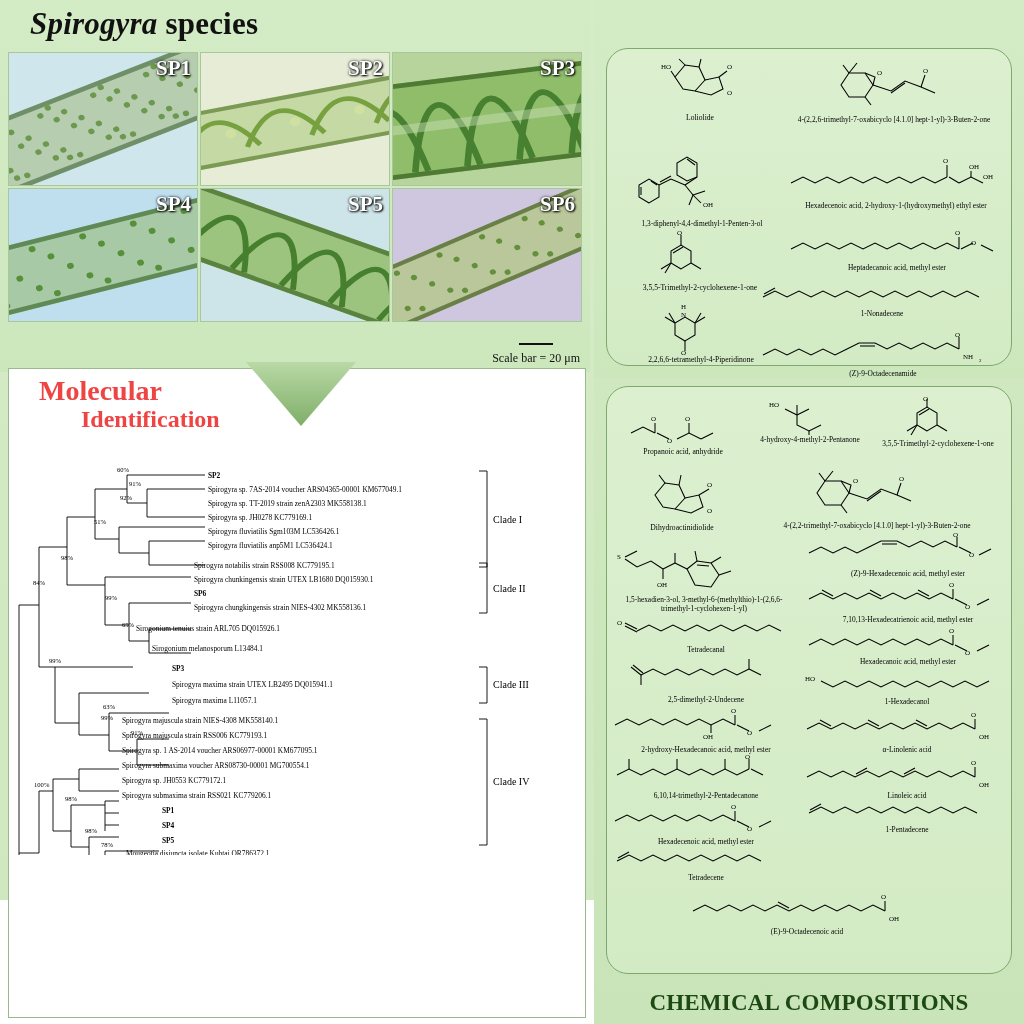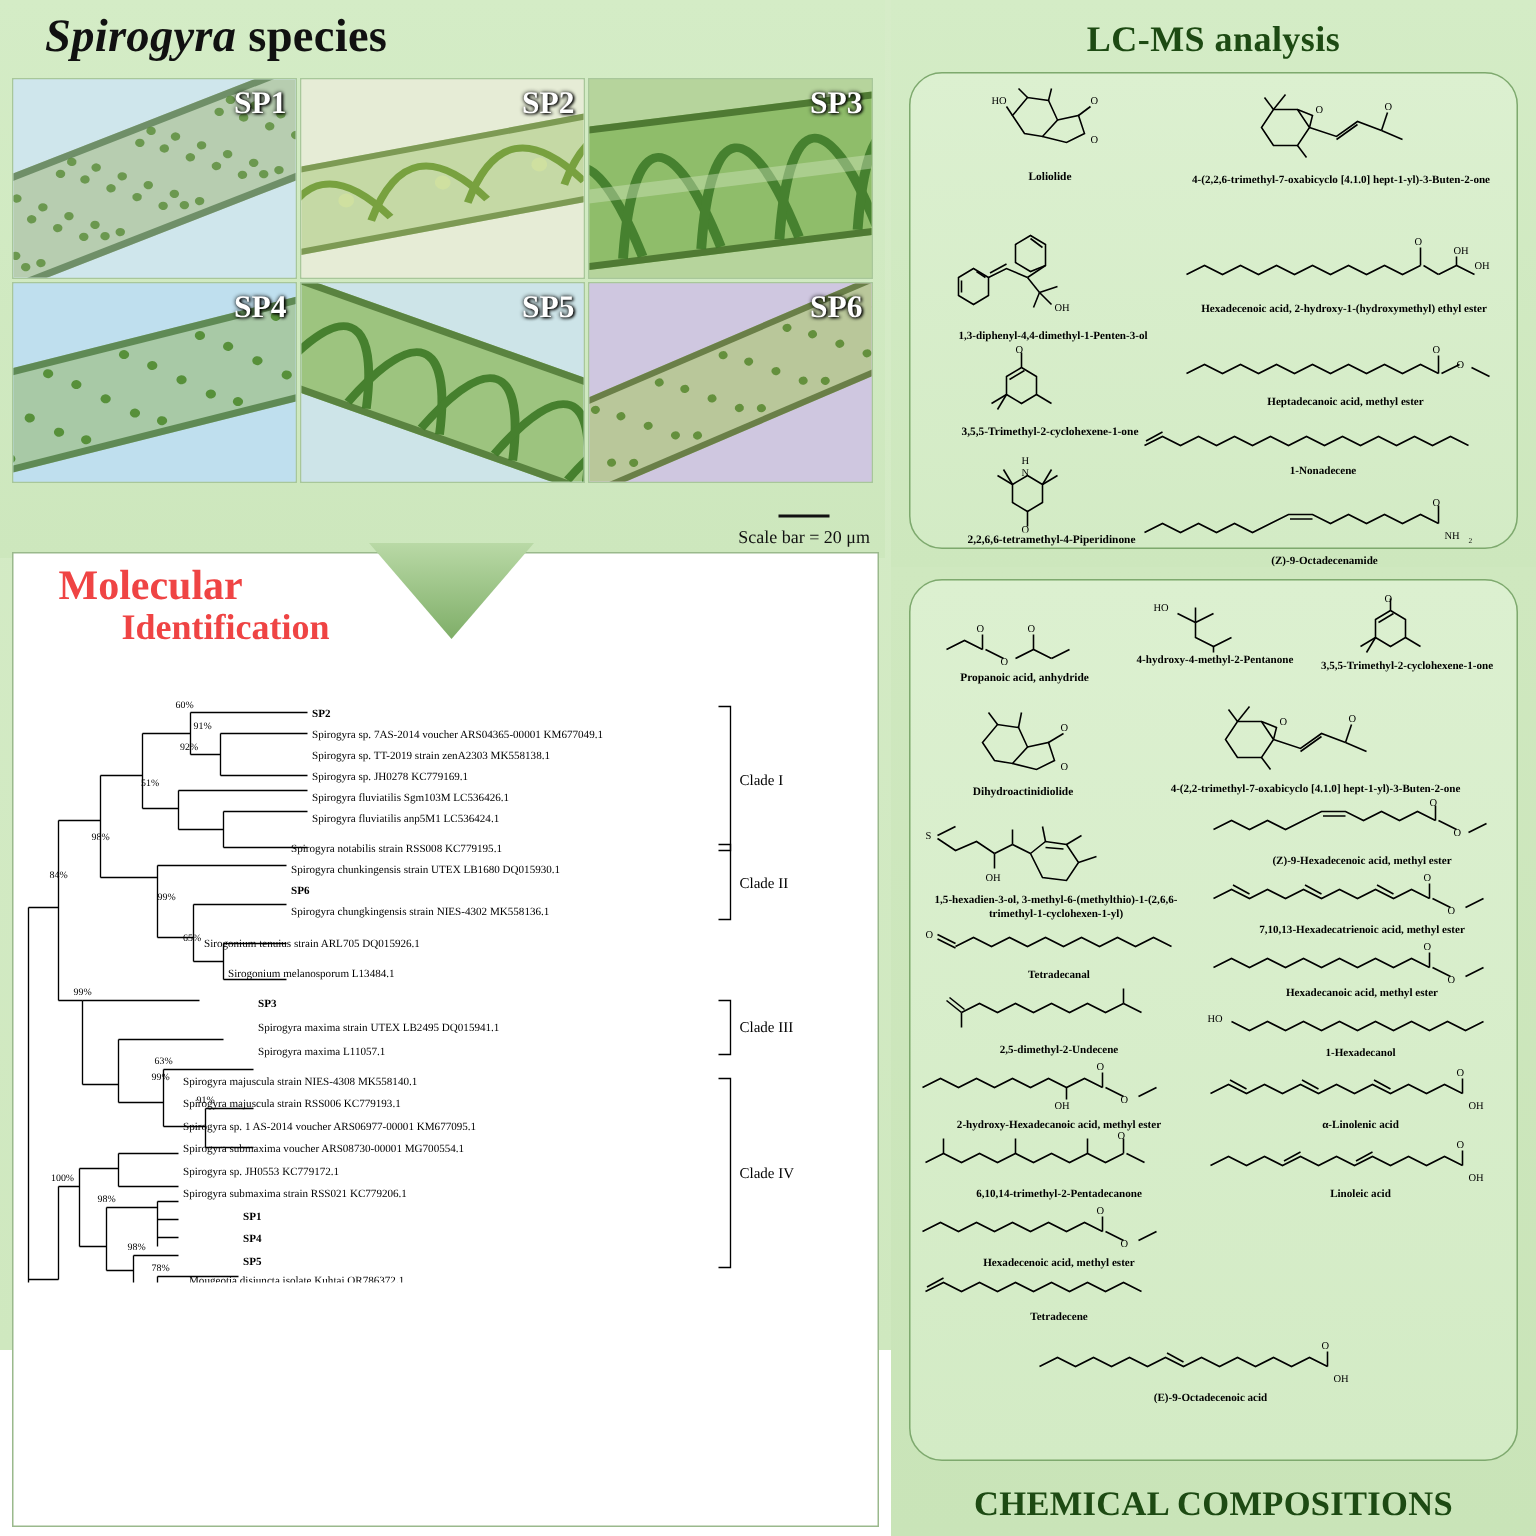--- a/index.html
+++ b/index.html
@@ -109,21 +109,21 @@
     position: absolute; left: 12px; top: 8px; width: 406px; height: 588px;
     border: 1px solid #7ea96e; border-radius: 22px;
     background: linear-gradient(180deg,#dcf0d0 0%, #d3ebc5 100%);
   }
   #chem-title {
     position: absolute; left: 0; bottom: 8px; width: 430px; text-align: center;
     font-size: 23px; font-weight: bold; color: #1d4a13; letter-spacing: .2px;
   }
   .cmp { position: absolute; text-align: center; }
   .cmp .cname {
-    font-size: 7.6px; font-weight: bold; color: #000; line-height: 1.15;
+    font-size: 7.6px; font-weight: normal; color: #000; line-height: 1.15;
     font-family: "Liberation Serif", serif; display: block; margin-top: 1px;
   }
   .cmp.wide .cname { font-size: 7.4px; }
   svg { display: block; }
   .skel { stroke: #000; stroke-width: 1.05; fill: none; }
   .atom { font-size: 7px; font-family: "Liberation Serif", serif; fill: #000; }
 </style>
 </head>
 <body>
 
@@ -570,21 +570,20 @@
             <path d="M22 448 L22 456"></path>
             <path d="M70 448 L70 456"></path>
         </g>
         <text class="scale-label" x="32" y="447">0.020</text>
       </svg>
     </div>
 
   </div>
 
   <div id="right-top">
-    <div id="lcms-title">LC-MS analysis</div>
     <div id="lcms-box">
 
       <div class="cmp" style="left:28px; top:6px; width:130px;">
         <svg width="130" height="58" viewBox="0 0 130 58">
           <path class="skel" d="M48 34 L40 22 L50 10 L64 12 L70 25 L60 36 Z"></path>
           <path class="skel" d="M70 25 L84 22 L88 34 L76 40 L60 36"></path>
           <path class="skel" d="M84 22 L92 16"></path>
           <path class="skel" d="M50 10 L44 4"></path>
           <path class="skel" d="M64 12 L66 4"></path>
           <text class="atom" x="26" y="14">HO</text>
@@ -919,20 +918,27 @@
           <path class="skel" d="M4 22 L16 16 L28 22 L40 16 L52 22 L64 16 L76 22 L88 16 L100 22 L112 16 L124 22"></path>
           <path class="skel" d="M124 22 L124 12"></path>
           <text class="atom" x="120" y="10">O</text>
           <path class="skel" d="M126 22 L138 28"></path>
           <text class="atom" x="136" y="32">O</text>
           <path class="skel" d="M148 28 L160 22"></path>
         </svg>
         <span class="cname">Hexadecenoic acid, methyl ester</span>
       </div>
 
+      <div class="cmp wide" style="left:196px; top:404px; width:208px;">
+        <svg width="208" height="34" viewBox="0 0 208 34">
+          <path class="skel" d="M6 22 L18 16 L30 22 L42 16 L54 22 L66 16 L78 22 L90 16 L102 22 L114 16 L126 22 L138 16 L150 22 L162 16 L174 22"></path>
+          <path class="skel" d="M7 19 L18 13"></path>
+        </svg>
+        <span class="cname">1-Pentadecene</span>
+      </div>
 
       <div class="cmp wide" style="left:4px; top:452px; width:190px;">
         <svg width="190" height="34" viewBox="0 0 190 34">
           <path class="skel" d="M6 22 L18 16 L30 22 L42 16 L54 22 L66 16 L78 22 L90 16 L102 22 L114 16 L126 22 L138 16 L150 22"></path>
           <path class="skel" d="M7 19 L18 13"></path>
         </svg>
         <span class="cname">Tetradecene</span>
       </div>
 
 

